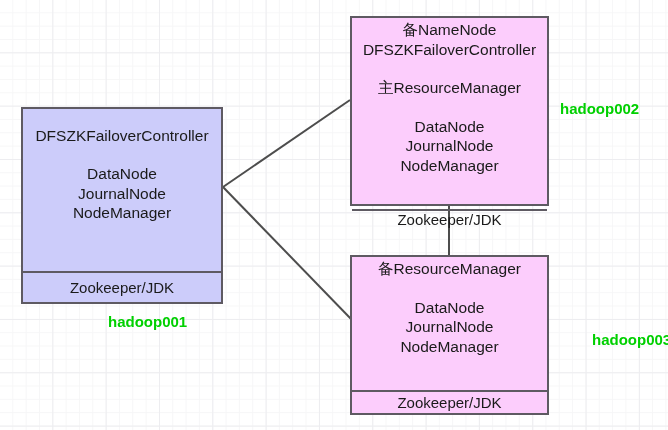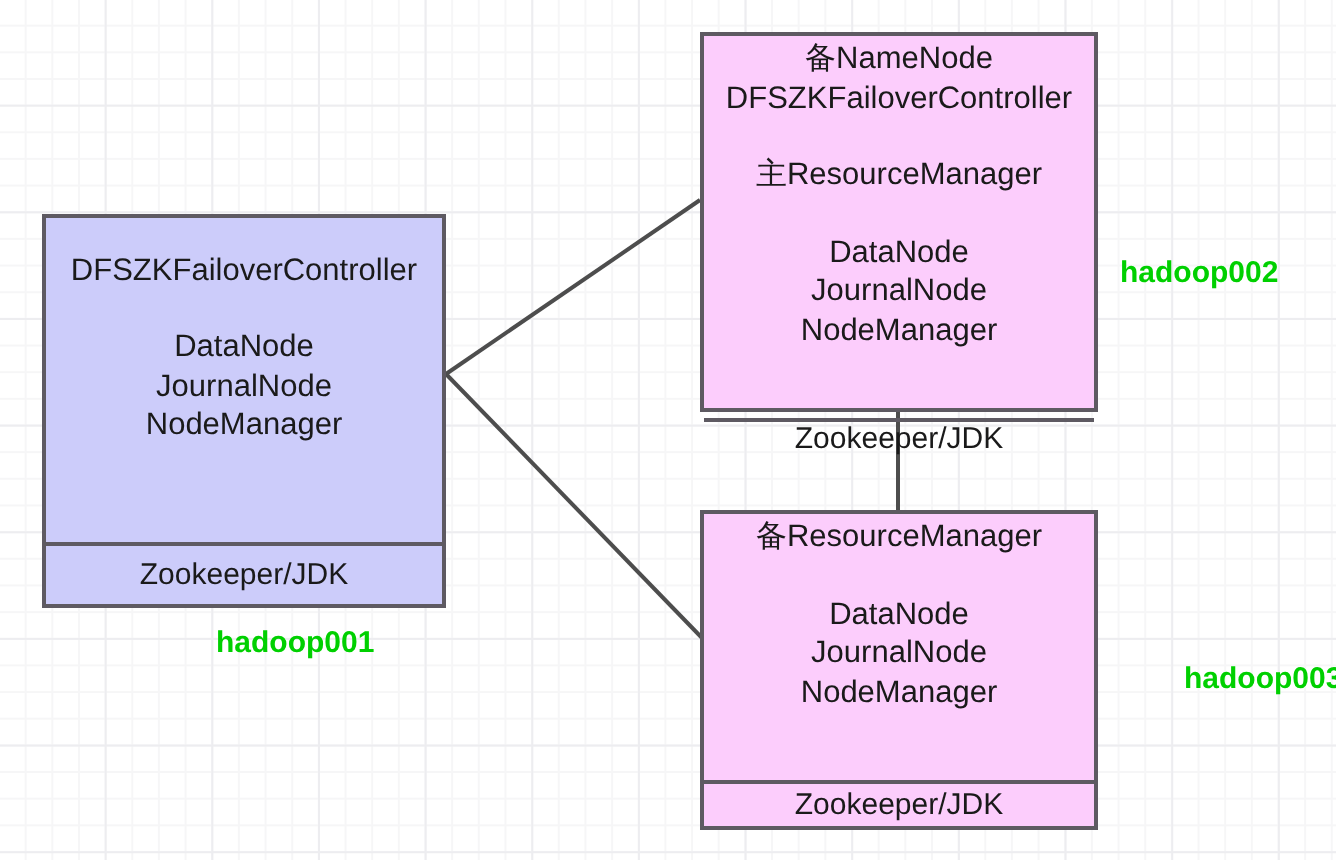--- a/index.html
+++ b/index.html
@@ -94,21 +94,21 @@
   }
   
   #node-hadoop001 { left: 21px;  top: 107px; width: 202px; height: 197px; }
   #node-hadoop001 .footer { height: 31px; }
   #node-hadoop002 { left: 350px; top: 16px;  width: 199px; height: 190px; }
   #node-hadoop002 .footer { height: 29px; }
   #node-hadoop003 { left: 350px; top: 255px; width: 199px; height: 160px; }
   #node-hadoop003 .footer { height: 28px; }
 
   #label-hadoop001 { left: 69px;  top: 313px; margin-left: 39px; }
-  #label-hadoop002 { left: 560px; top: 100px; margin-top: 28px; }
+  #label-hadoop002 { left: 560px; top: 100px; }
   #label-hadoop003 { left: 558px; top: 331px; margin-left: 34px; }
 </style>
 </head>
 <body>
 
 <div id="canvas">
 
   <svg class="edges" width="668" height="430" viewBox="0 0 668 430" xmlns="http://www.w3.org/2000/svg">
     <line x1="223" y1="187" x2="350" y2="100" stroke="#4d4d4d" stroke-width="2"></line>
     <line x1="223" y1="187" x2="352" y2="320" stroke="#4d4d4d" stroke-width="2"></line>

